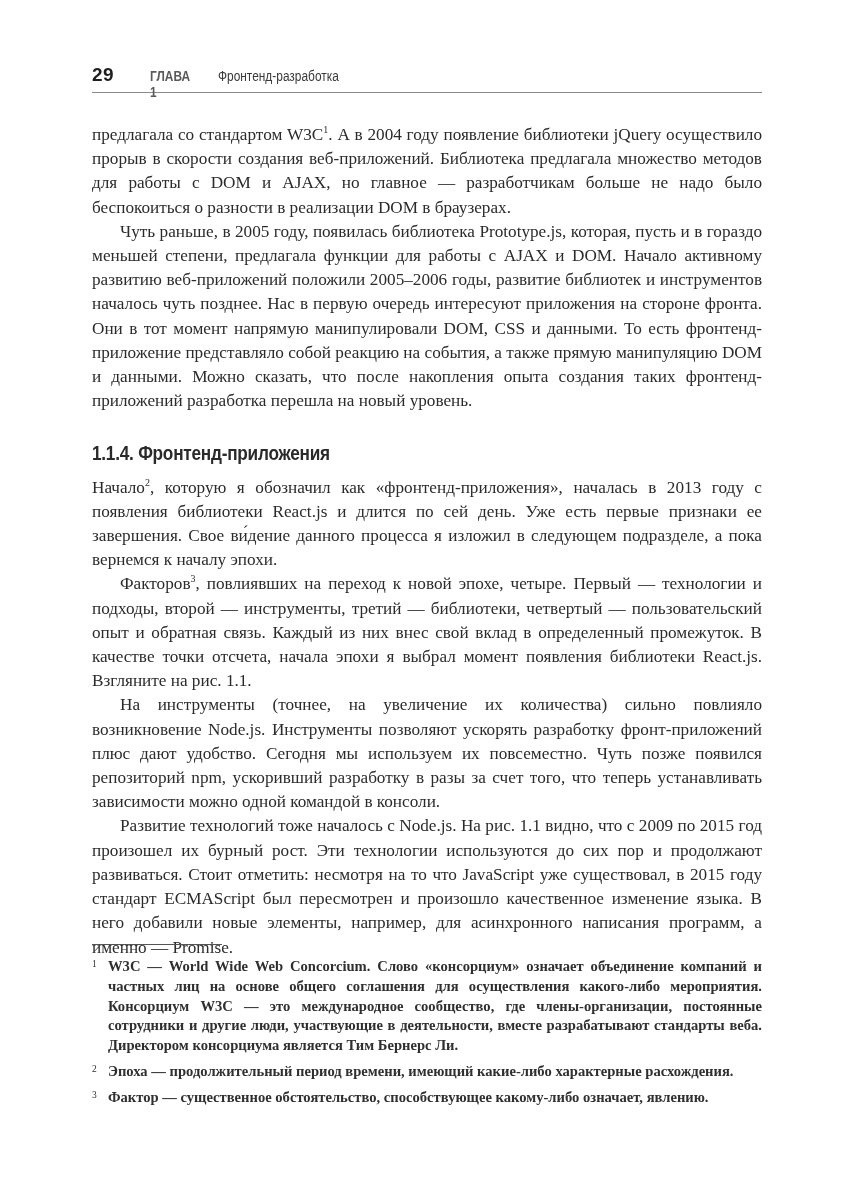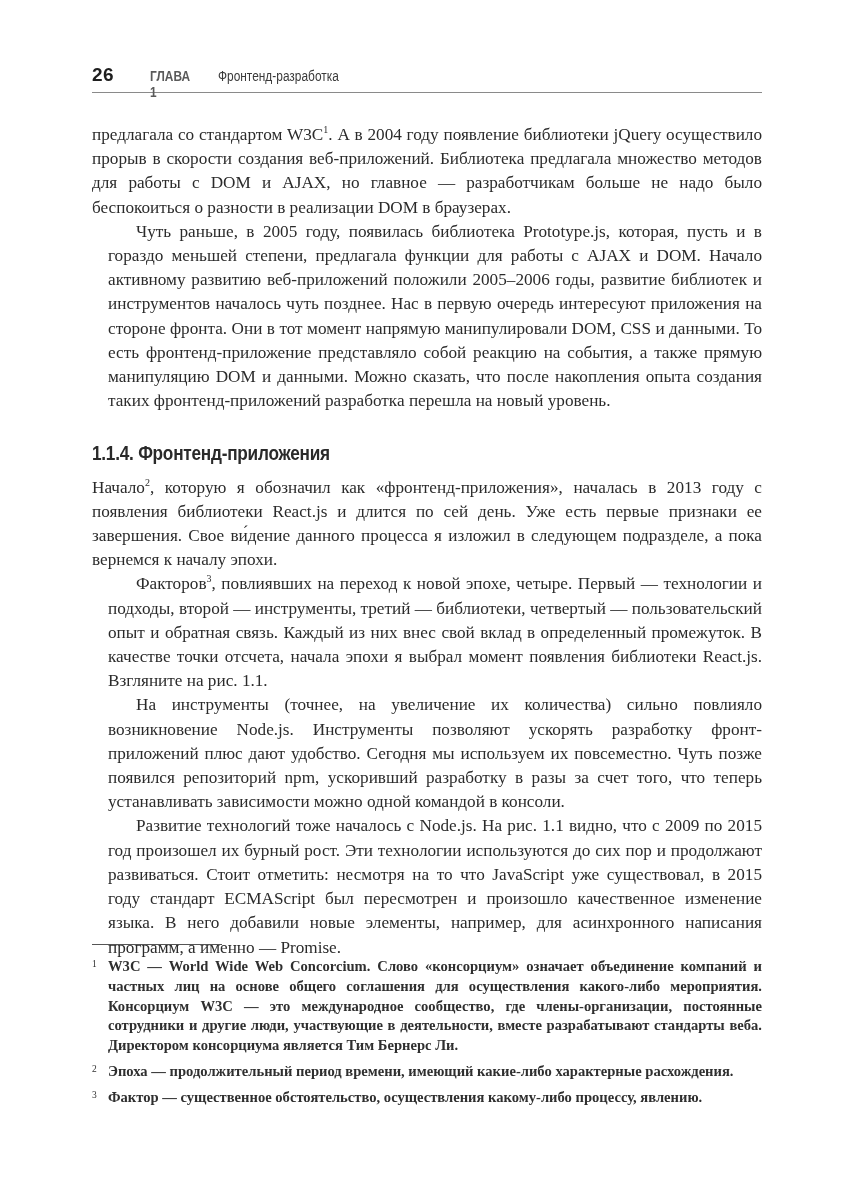--- a/index.html
+++ b/index.html
@@ -13,21 +13,21 @@
     }
     .page-number { font-weight: bold; font-size: 19px; color: #1e1e1e; width: 58px; letter-spacing: 0.5px; }
     .chapter-label { font-size: 14px; color: #5a5a5a; font-weight: bold; margin-right: 10px; transform: scaleX(0.85); transform-origin: left; display:inline-block; width: 58px; }
     .chapter-title { font-size: 14px; color: #3a3a3a; transform: scaleX(0.85); transform-origin: left; display:inline-block; }
     .body-text {
       position: absolute; top: 123px; left: 0; width: 670px;
       font-family: "Liberation Serif", serif; font-size: 17.2px; line-height: 24.2px;
       text-align: justify; color: #2b2b2b;
     }
     .body-text p { margin: 0; }
-    .body-text p.indent { text-indent: 28px; margin-left: 16px; }
+    .body-text p.indent { text-indent: 28px; }
     sup { font-size: 10px; line-height: 0; vertical-align: super; }
     .section-heading {
       font-family: "Liberation Sans", sans-serif; font-weight: bold; font-size: 21px;
       color: #2a2a2a; margin: 28px 0 10px 0; letter-spacing: -0.3px;
       transform: scaleX(0.82); transform-origin: left; white-space: nowrap;
     }
     .footnotes {
       position: absolute; top: 944px; left: 0; width: 670px;
       font-family: "Liberation Serif", serif; font-size: 14.6px; line-height: 19.8px; color: #2f2f2f;
       text-align: justify;
@@ -36,21 +36,21 @@
     .footnote { display: flex; margin-bottom: 6px; }
     .fn-mark { width: 16px; flex: none; font-size: 9.5px; line-height: 14px; }
     .fn-text { flex: 1; font-weight: bold; }
   </style>
 </head>
 <body>
 
 <div class="page">
 
   <div class="running-head">
-    <span class="page-number">26</span>
+    <span class="page-number">29</span>
     <span class="chapter-label">ГЛАВА 1</span>
     <span class="chapter-title">Фронтенд-разработка</span>
   </div>
 
   <div class="body-text">
     <p><span>предлагала со стандартом W3C</span><sup>1</sup><span>. А в 2004 году появление библиотеки jQuery осуществило прорыв в скорости создания веб-приложений. Библиотека предлагала множество методов для работы с DOM и AJAX, но главное — разработчикам больше не надо было беспокоиться о разности в реализации DOM в браузерах.</span></p>
     <p class="indent">Чуть раньше, в 2005 году, появилась библиотека Prototype.js, которая, пусть и в гораздо меньшей степени, предлагала функции для работы с AJAX и DOM. Начало активному развитию веб-приложений положили 2005–2006 годы, развитие библиотек и инструментов началось чуть позднее. Нас в первую очередь интересуют приложения на стороне фронта. Они в тот момент напрямую манипулировали DOM, CSS и данными. То есть фронтенд-приложение представляло собой реакцию на события, а также прямую манипуляцию DOM и данными. Можно сказать, что после накопления опыта создания таких фронтенд-приложений разработка перешла на новый уровень.</p>
 
     <div class="section-heading">1.1.4. Фронтенд-приложения</div>
 
@@ -65,17 +65,17 @@
     <div class="footnote">
       <span class="fn-mark">1</span>
       <span class="fn-text">W3C — World Wide Web Concorcium. Слово «консорциум» означает объединение компаний и частных лиц на основе общего соглашения для осуществления какого-либо мероприятия. Консорциум W3C — это международное сообщество, где члены-организации, постоянные сотрудники и другие люди, участвующие в деятельности, вместе разрабатывают стандарты веба. Директором консорциума является Тим Бернерс Ли.</span>
     </div>
     <div class="footnote">
       <span class="fn-mark">2</span>
       <span class="fn-text">Эпоха — продолжительный период времени, имеющий какие-либо характерные расхождения.</span>
     </div>
     <div class="footnote">
       <span class="fn-mark">3</span>
-      <span class="fn-text">Фактор — существенное обстоятельство, осуществления какому-либо процессу, явлению.</span>
+      <span class="fn-text">Фактор — существенное обстоятельство, способствующее какому-либо означает, явлению.</span>
     </div>
   </div>
 
 </div>
 
 </body></html>

